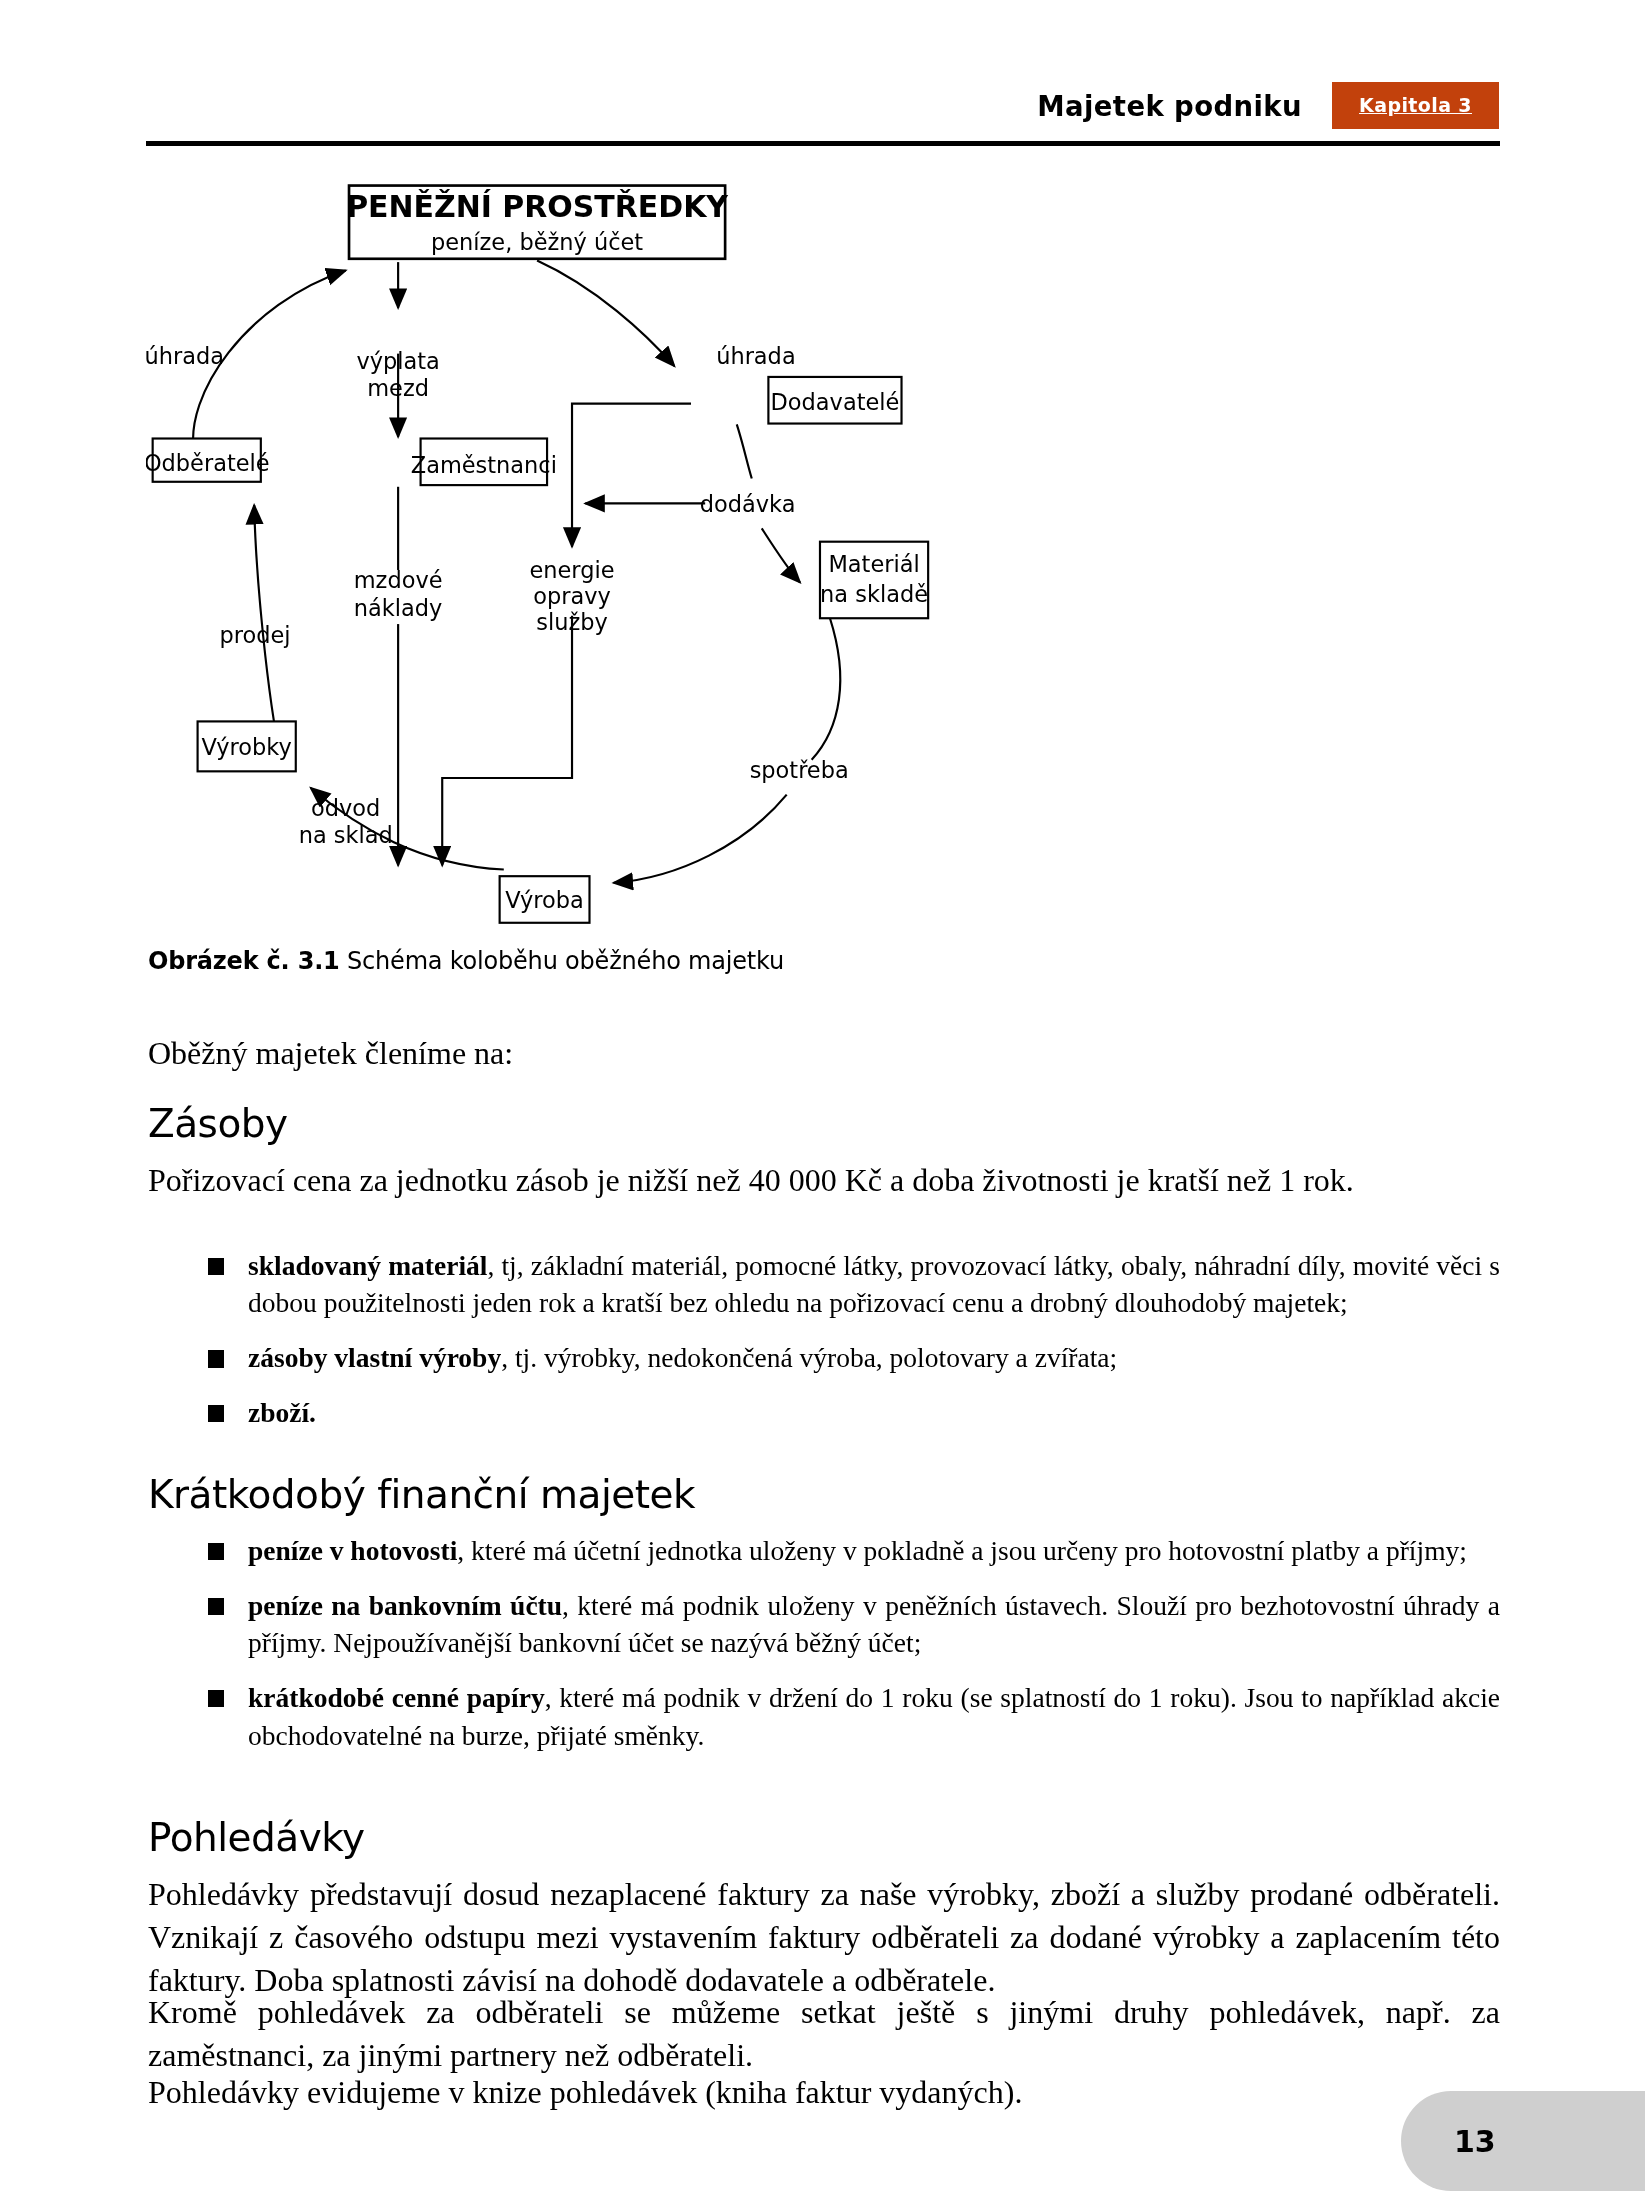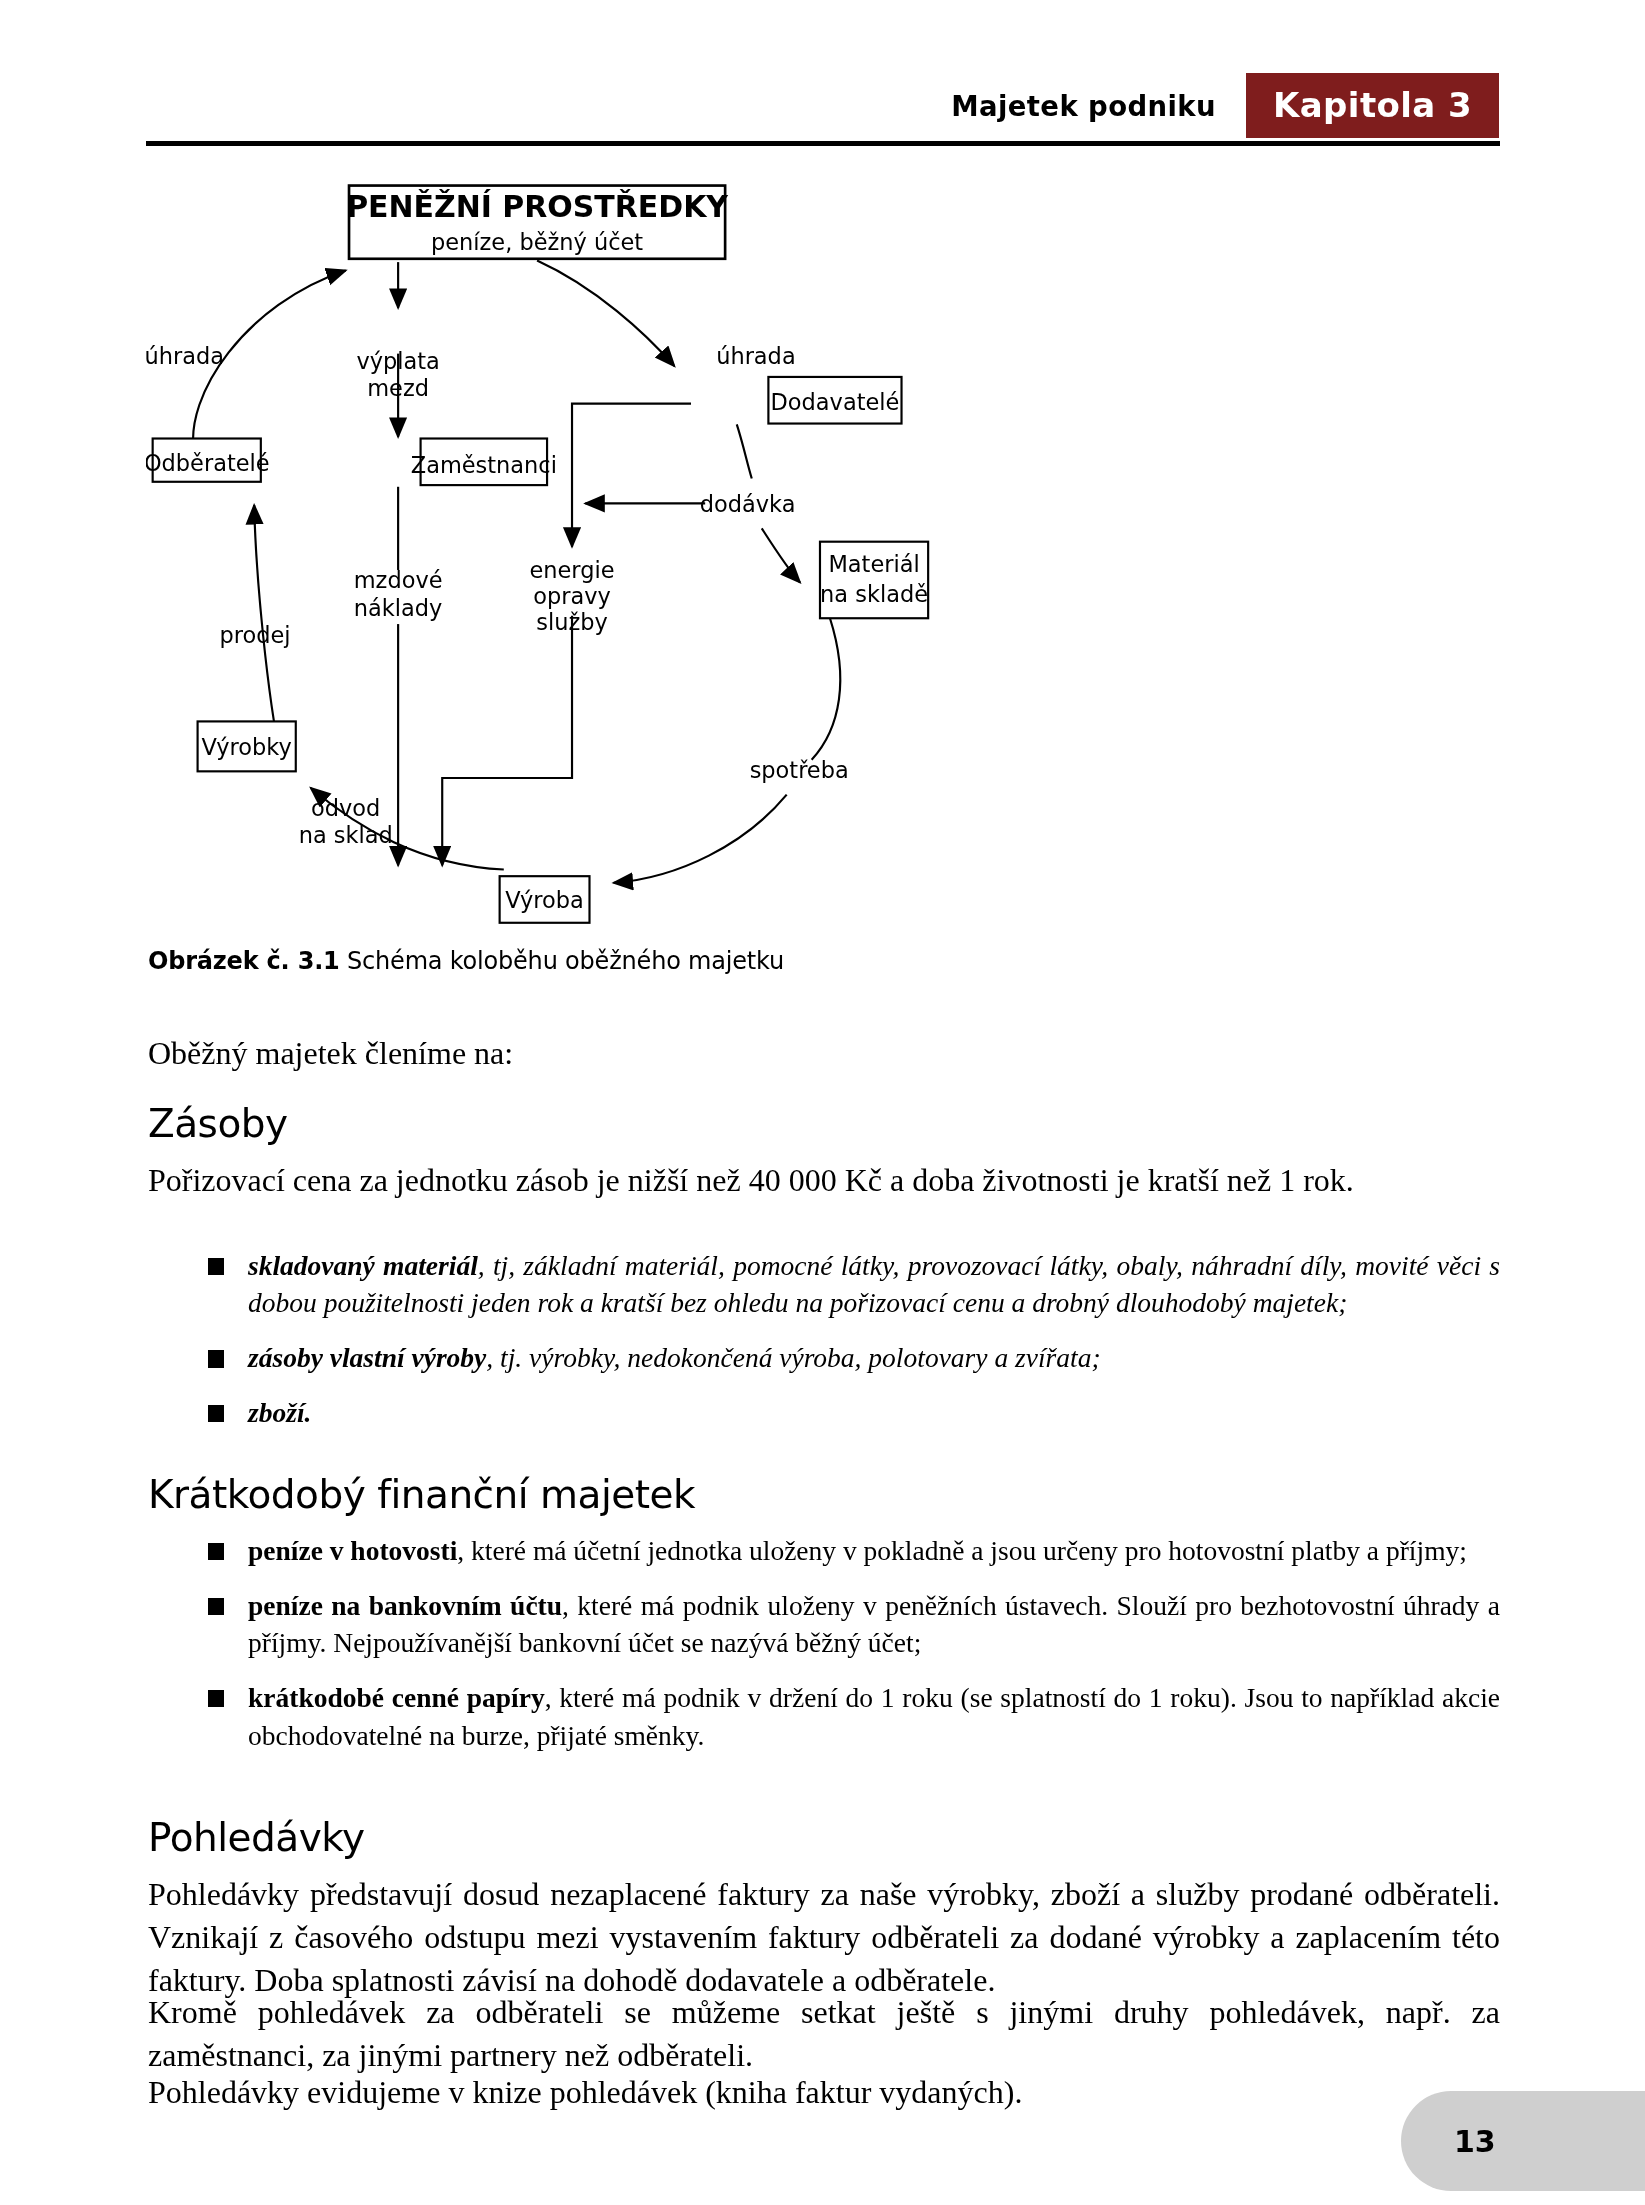--- a/index.html
+++ b/index.html
@@ -38,28 +38,29 @@
   .header-title {
     font-family: "DejaVu Sans", "Liberation Sans", sans-serif;
     font-weight: bold;
     font-size: 27.5px;
     letter-spacing: 0.4px;
     color: #000;
     padding-right: 30px;
     white-space: nowrap;
   }
   .header-chip {
-    background: #7f1d1d;
+    background: #c2410c;
     color: #ffffff;
     font-family: "DejaVu Sans", "Liberation Sans", sans-serif;
     font-weight: bold;
-    font-size: 34px;
+    font-size: 19px;
     letter-spacing: 0.4px;
     padding: 11.7px 27px 13.3px 27px;
     white-space: nowrap;
+    text-decoration: underline;
   }
   .header-rule {
     position: absolute;
     left: 146px;
     top: 141px;
     width: 1354px;
     height: 5px;
     background: #000000;
   }
 
@@ -121,21 +122,21 @@
   #p-zasoby2 { top: 1201px; }
 
   .bullets {
     position: absolute;
     left: 148px;
     width: 1352px;
     margin: 0;
     padding: 0;
     list-style: none;
   }
-  #ul-zasoby { top: 1247px; font-style: italic; }
+  #ul-zasoby { top: 1247px; }
   #ul-kfm    { top: 1532px; }
 
   .bullets li {
     position: relative;
     padding-left: 100px;
     margin-bottom: 17.5px;
     font-size: 27.5px;
     line-height: 1.36;
     text-align: justify;
   }

